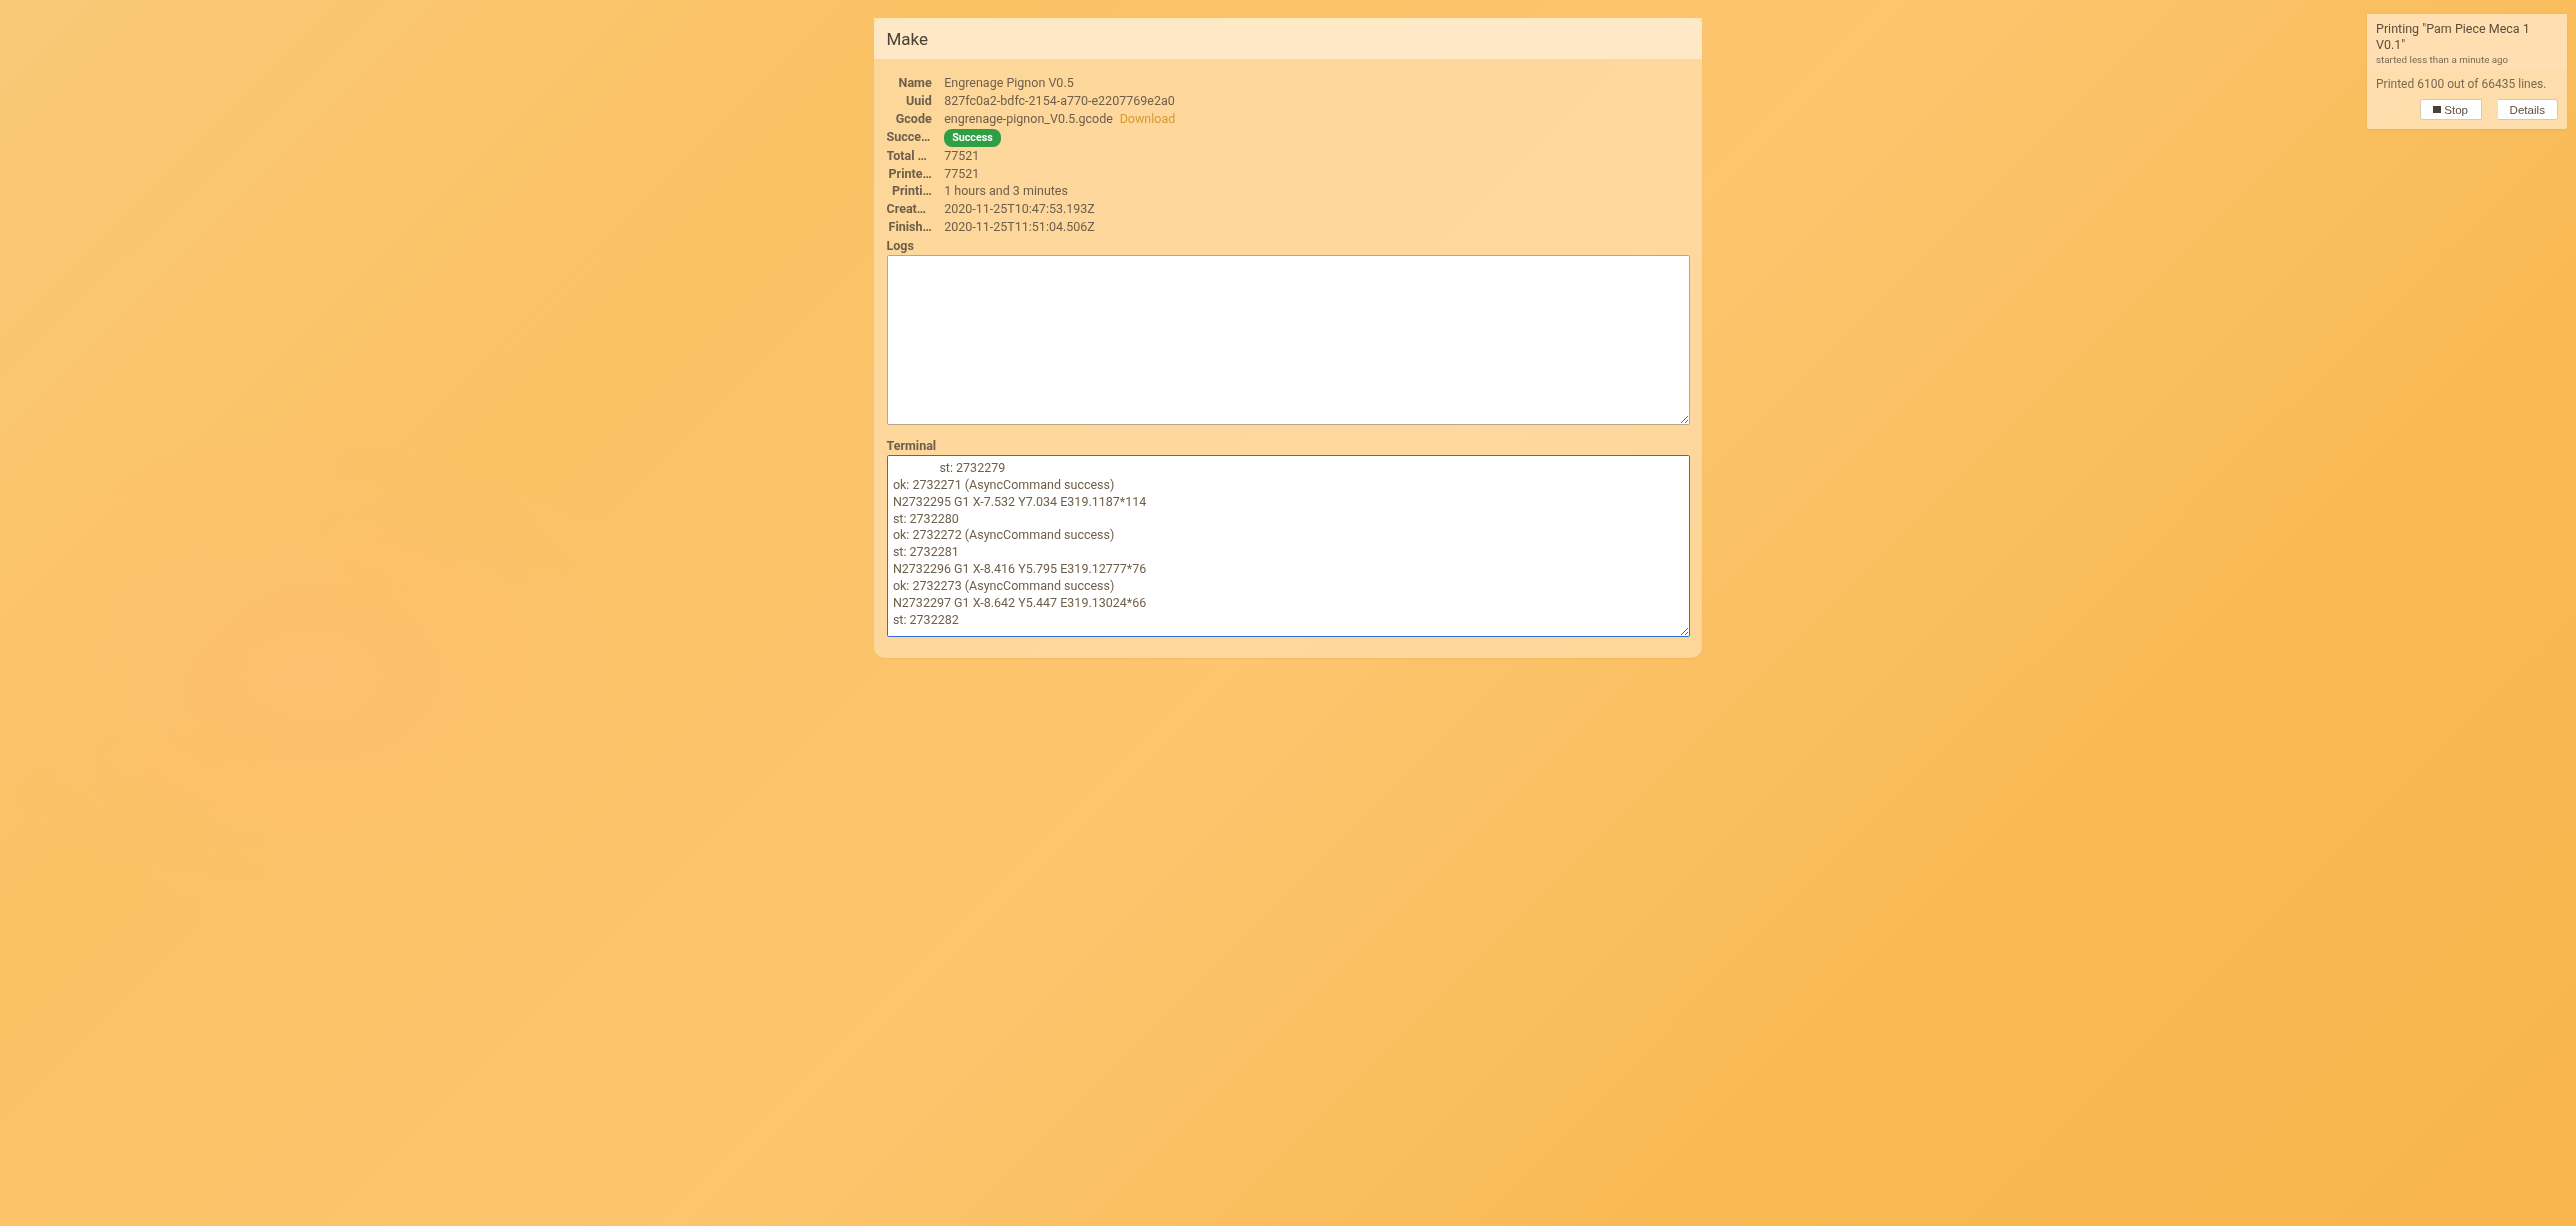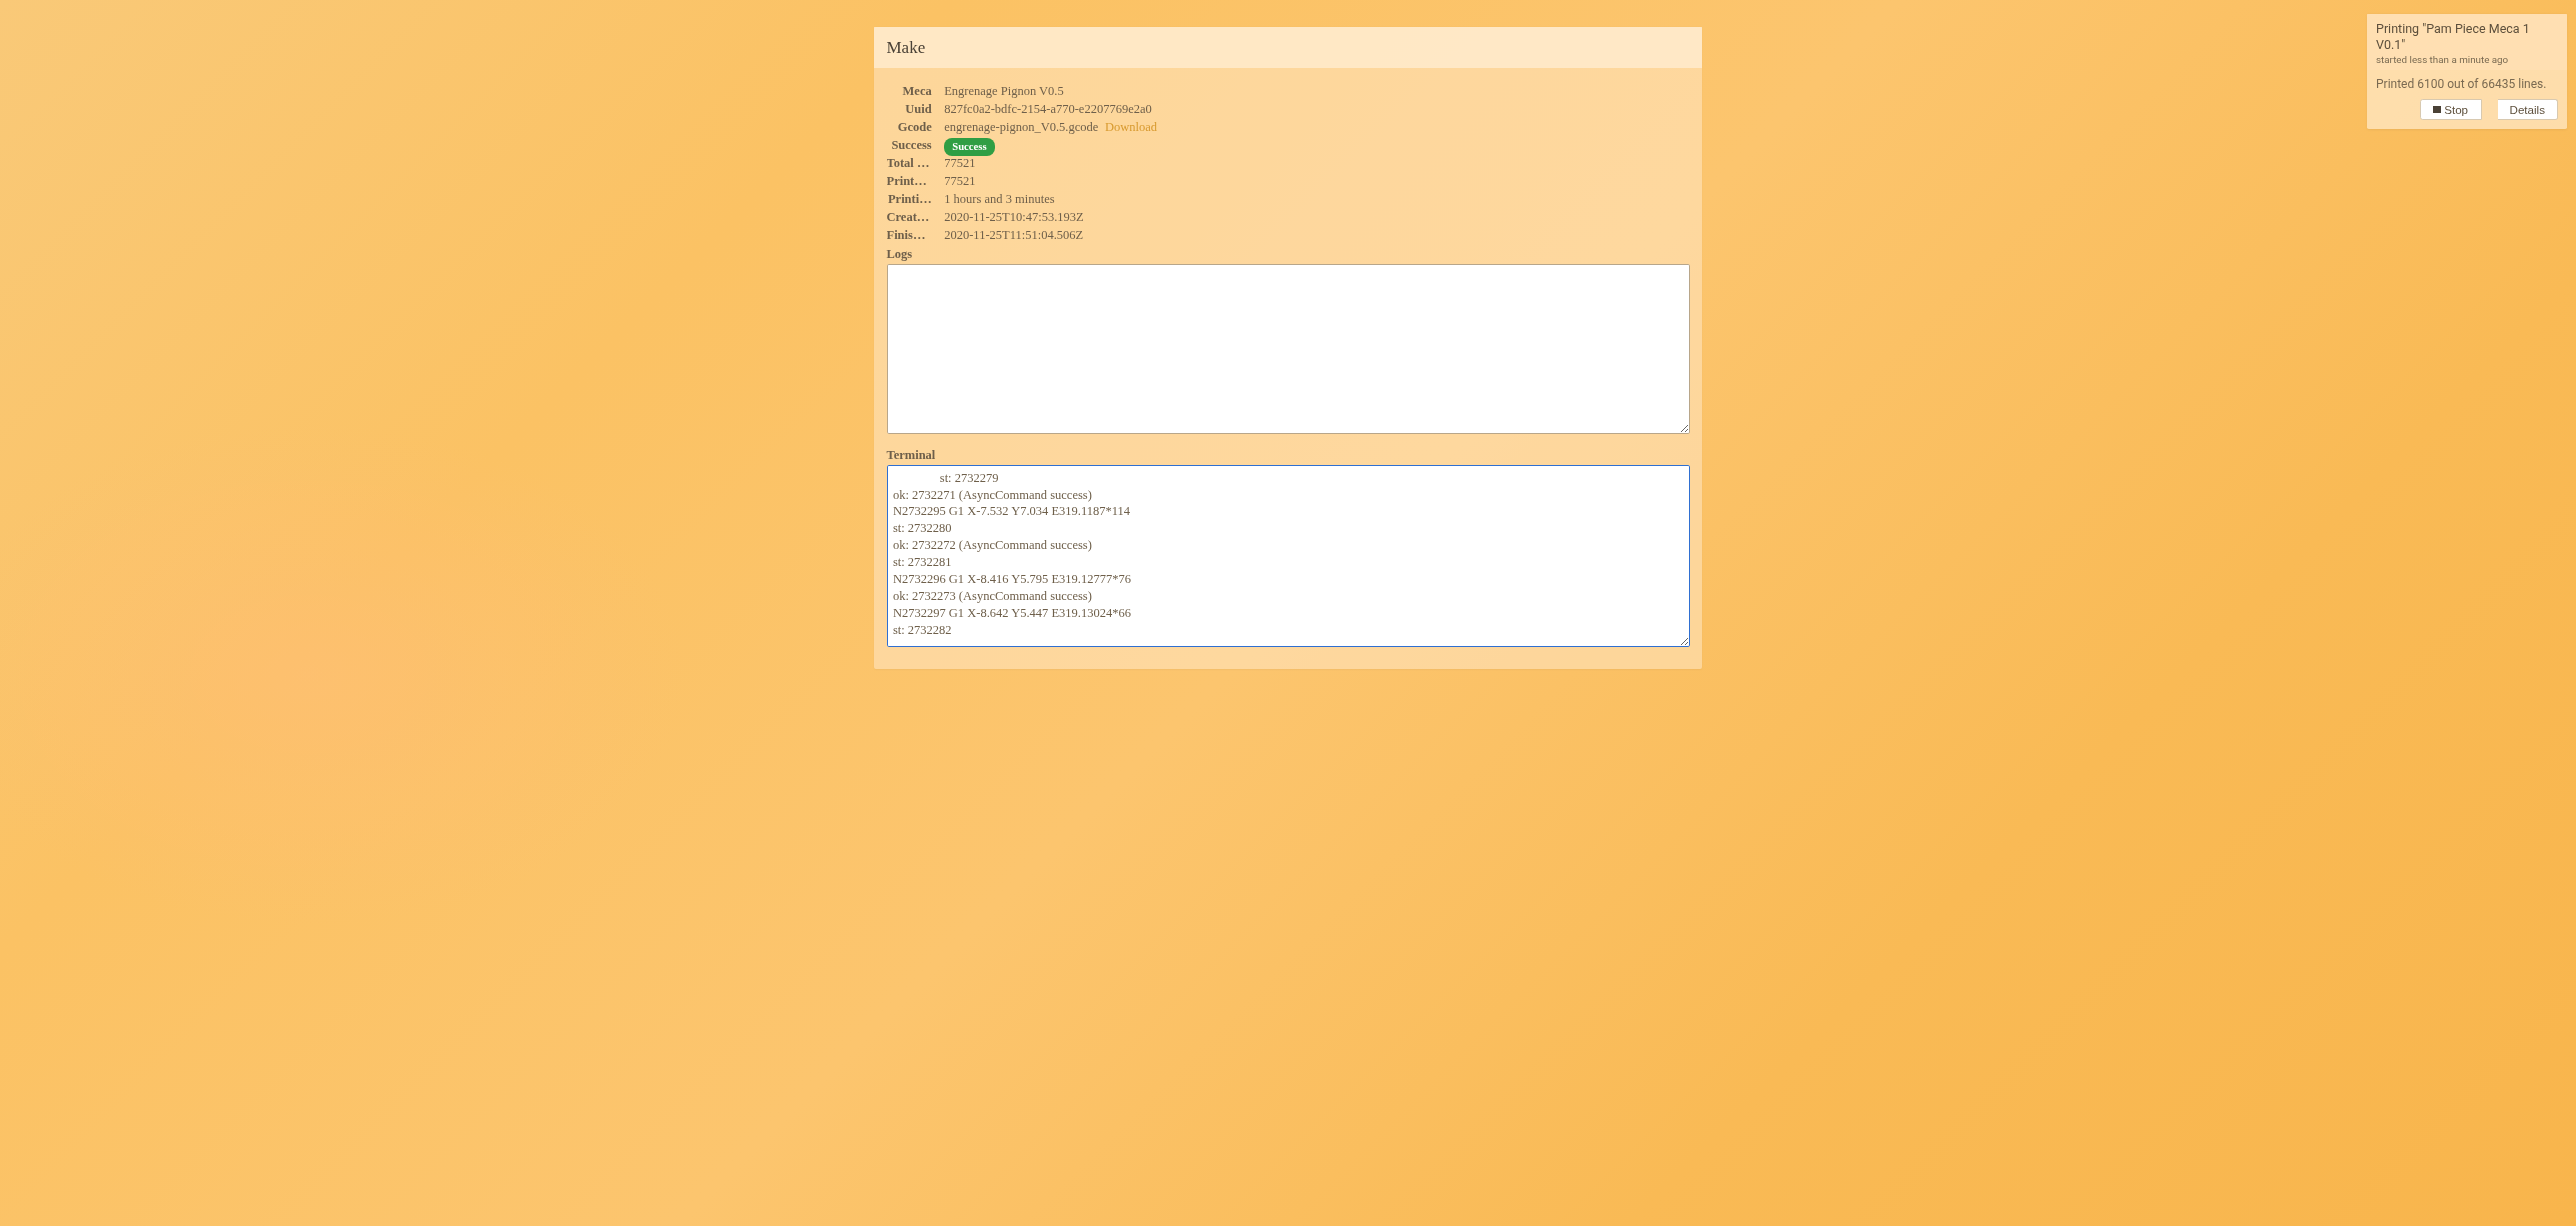--- a/index.html
+++ b/index.html
@@ -7,27 +7,26 @@
   body {
     font-family: -apple-system, BlinkMacSystemFont, "Segoe UI", Roboto, "Helvetica Neue", Arial, sans-serif;
     background:
       radial-gradient(ellipse 537px 358px at 12% 55%, rgba(255,190,120,0.55), transparent 70%),
       linear-gradient(135deg, #f9c978 0%, #fbc264 25%, #fcc56e 50%, #f9ba55 75%, #f8b54c 100%);
     min-height: 100vh;
     overflow-x: hidden;
   }
 
   .main-panel {
-    margin: 27px auto 36px auto;
+    margin: 18px auto 36px auto;
     width: 828px;
     max-width: 828px;
     background: rgba(255, 232, 198, 0.55);
-    border-radius: 2px;
+    border-radius: 11px;
     box-shadow: 0 0.9px 1.8px rgba(0,0,0,0.04);
-    font-family: Liberation Serif, serif;
   }
 
   .panel-header {
     background: rgba(255, 240, 215, 0.7);
     padding: 10.7px 12.5px;
     font-size: 17px;
     color: #4a4136;
     font-weight: 400;
   }
 
@@ -165,21 +164,21 @@
 </style>
 </head>
 <body>
 
 <div class="main-panel">
   <div class="panel-header">Make</div>
 
   <div class="panel-body">
 
     <div class="field-row">
-      <div class="field-label">Meca</div>
+      <div class="field-label">Name</div>
       <div class="field-value">Engrenage Pignon V0.5</div>
     </div>
 
     <div class="field-row">
       <div class="field-label">Uuid</div>
       <div class="field-value">827fc0a2-bdfc-2154-a770-e2207769e2a0</div>
     </div>
 
     <div class="field-row">
       <div class="field-label">Gcode</div>

